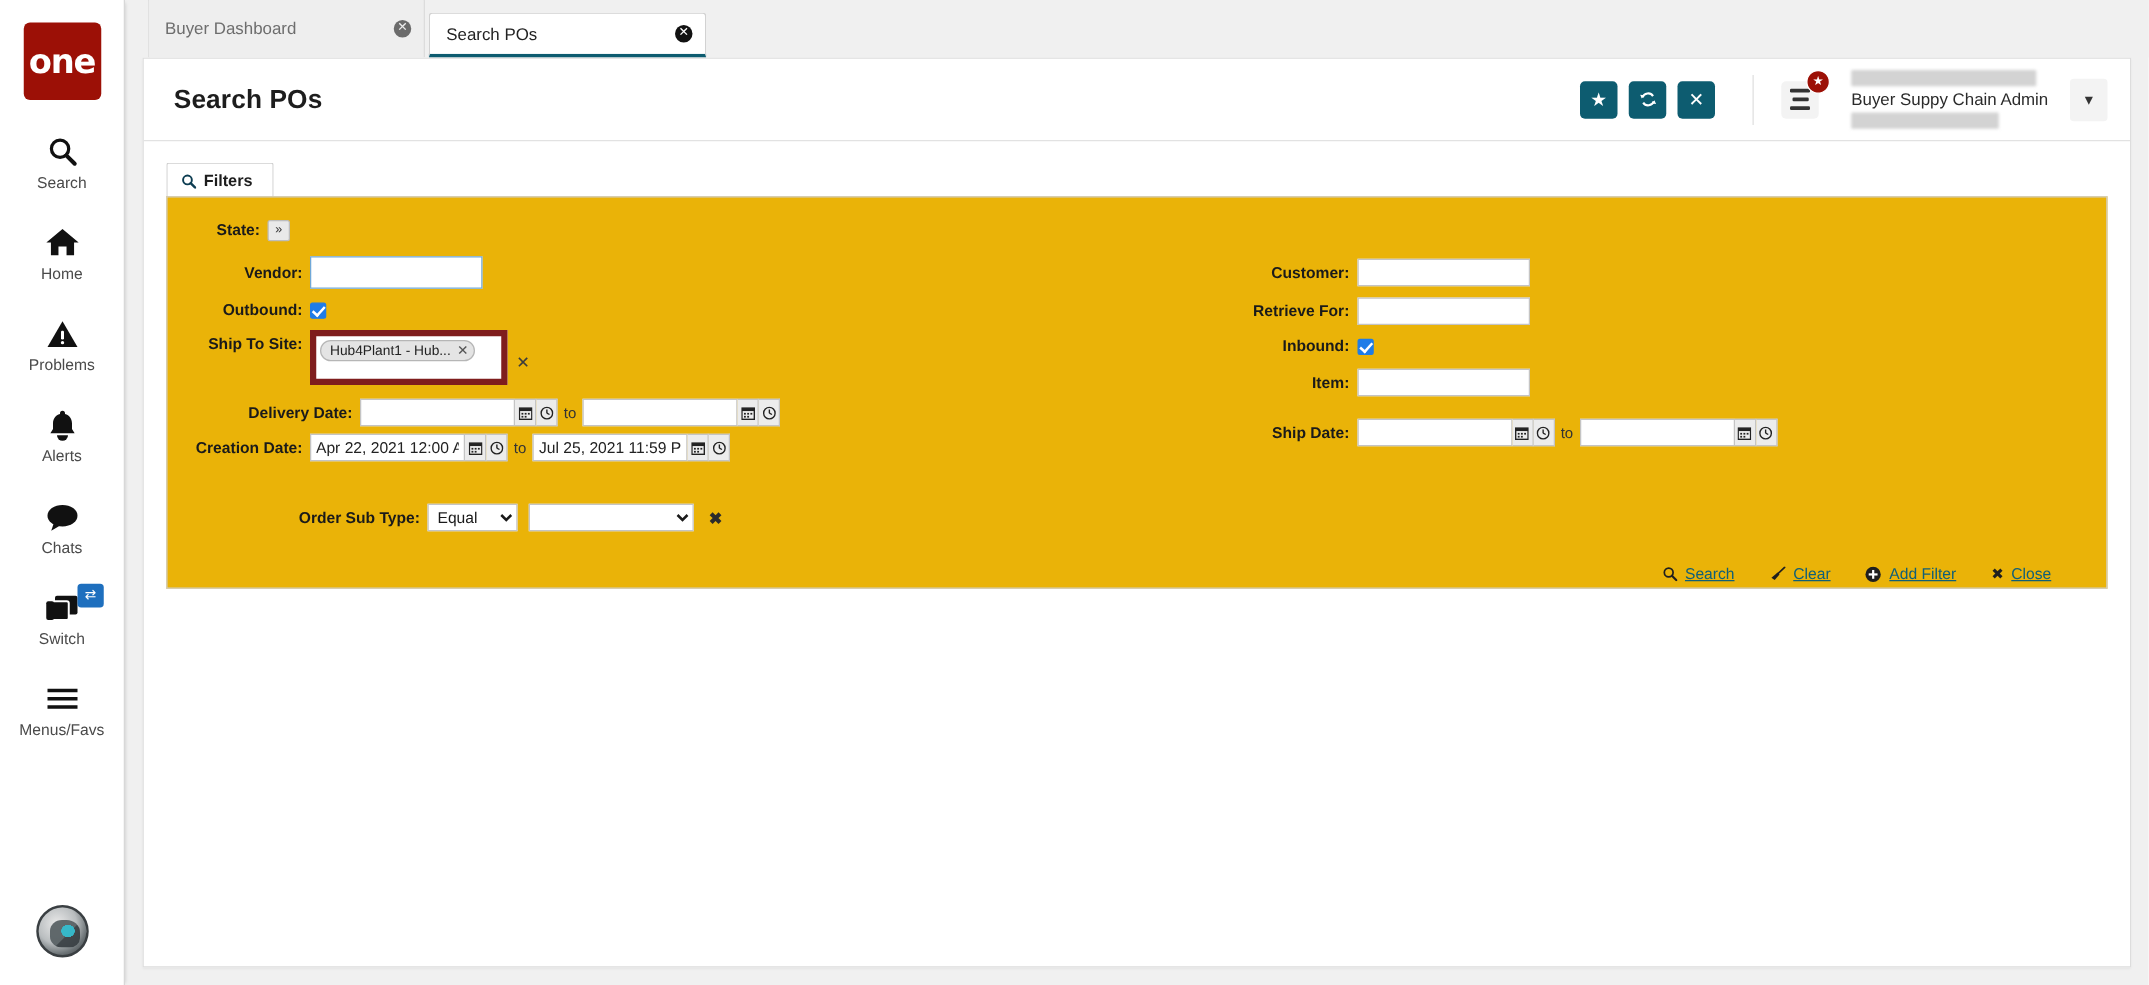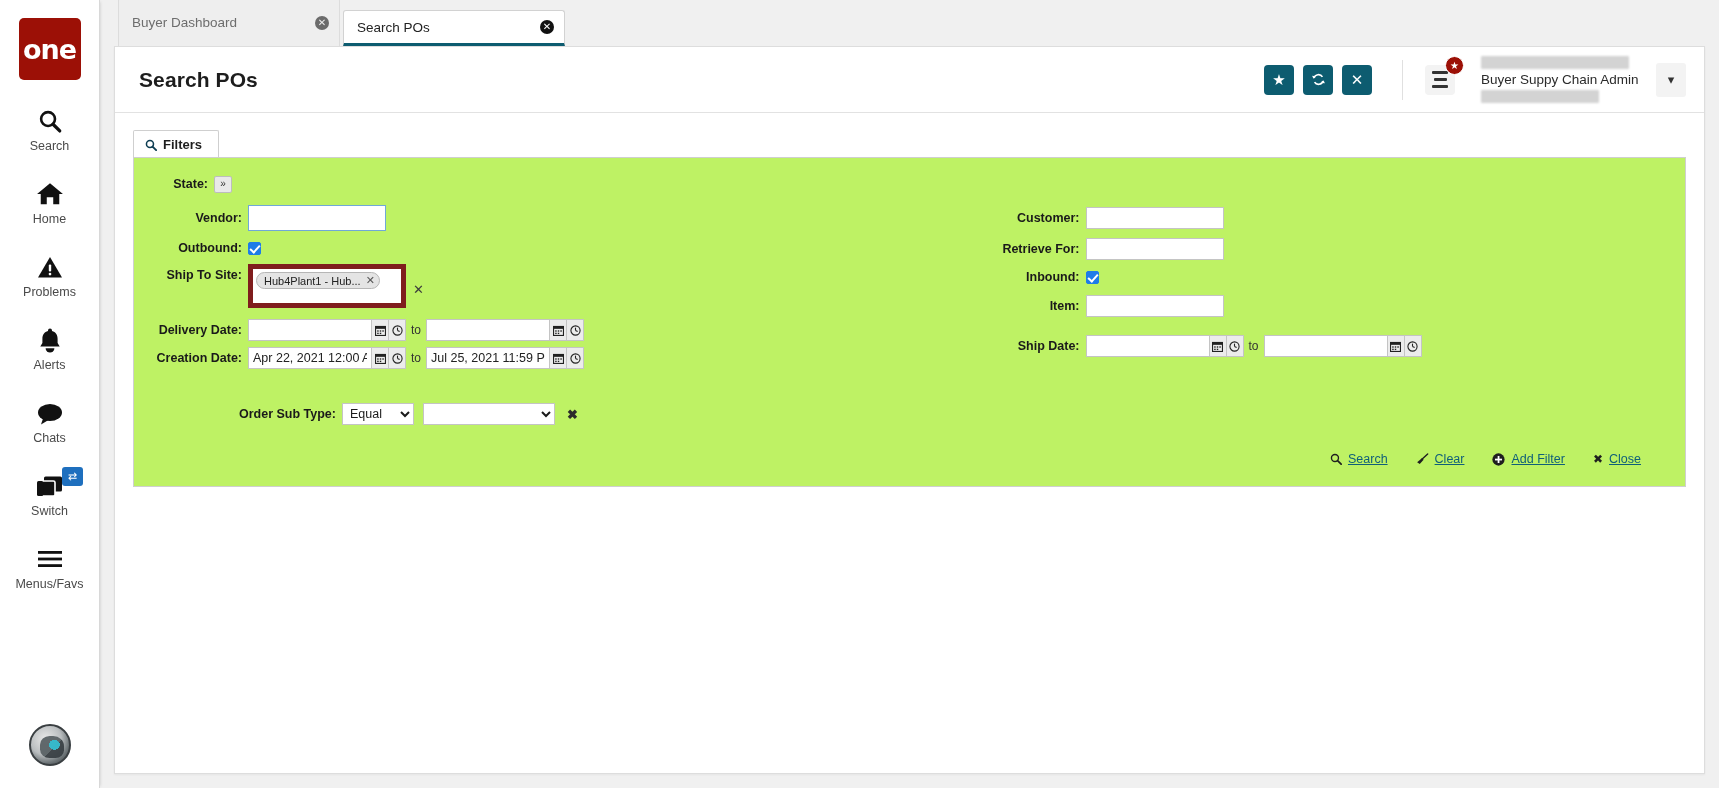--- a/index.html
+++ b/index.html
@@ -147,22 +147,22 @@
   .filterwrap { padding: 16px 18px 0 18px; }
   .ftabs { display: flex; }
   .ftab {
     border: 1px solid #cfcfcf; border-bottom: none;
     background: #fff; padding: 6px 16px 6px 11px;
     font-size: 13px; color: #1d1d1d; font-weight: 600;
     border-radius: 2px 2px 0 0; display: flex; align-items: center; gap: 6px;
     position: relative; top: 1px; cursor: pointer;
   }
   .fbody {
-    border: 1px solid #cfcfcf; background: #bef264;
-    padding: 14px 18px 16px 18px;
+    border: 1px solid #cfcfcf; background: #eab308;
+    padding: 14px 18px 0 18px;
     position: relative;
   }
   .fgrid { display: flex; }
   .fcol { width: 50%; }
   .frow { display: flex; align-items: center; height: 24px; margin-bottom: 4px; }
   .frow.tall { height: 48px; align-items: flex-start; }
   .flabel {
     font-size: 12.5px; font-weight: 700; color: #1a1a1a;
     text-align: right; padding-right: 6px; flex: 0 0 auto;
   }
@@ -415,21 +415,21 @@
                 <div class="flabel" style="line-height:22px;">Ship To Site:</div>
                 <div class="tokenbox">
                   <span class="token">
                     <span>Hub4Plant1 - Hub...</span>
                     <span class="x">✕</span>
                   </span>
                 </div>
                 <span class="tokclear">✕</span>
               </div>
 
-              <div class="frow" style="margin-top:3px;">
+              <div class="frow" style="margin-top:3px;margin-left:40px;">
                 <div class="flabel">Delivery Date:</div>
                 <input class="txt w-date" value="" style="">
                 <span class="dtbtn">
                   <svg width="11" height="11" viewBox="0 0 12 12">
                       <rect x="0.6" y="1.6" width="10.8" height="9.8" fill="none" stroke="#222" stroke-width="1.2"></rect>
                       <rect x="0.6" y="1.6" width="10.8" height="2.6" fill="#222"></rect>
                       <rect x="2.4" y="5.8" width="1.6" height="1.5" fill="#222"></rect>
                       <rect x="5.2" y="5.8" width="1.6" height="1.5" fill="#222"></rect>
                       <rect x="8" y="5.8" width="1.6" height="1.5" fill="#222"></rect>
                       <rect x="2.4" y="8.4" width="1.6" height="1.5" fill="#222"></rect>

